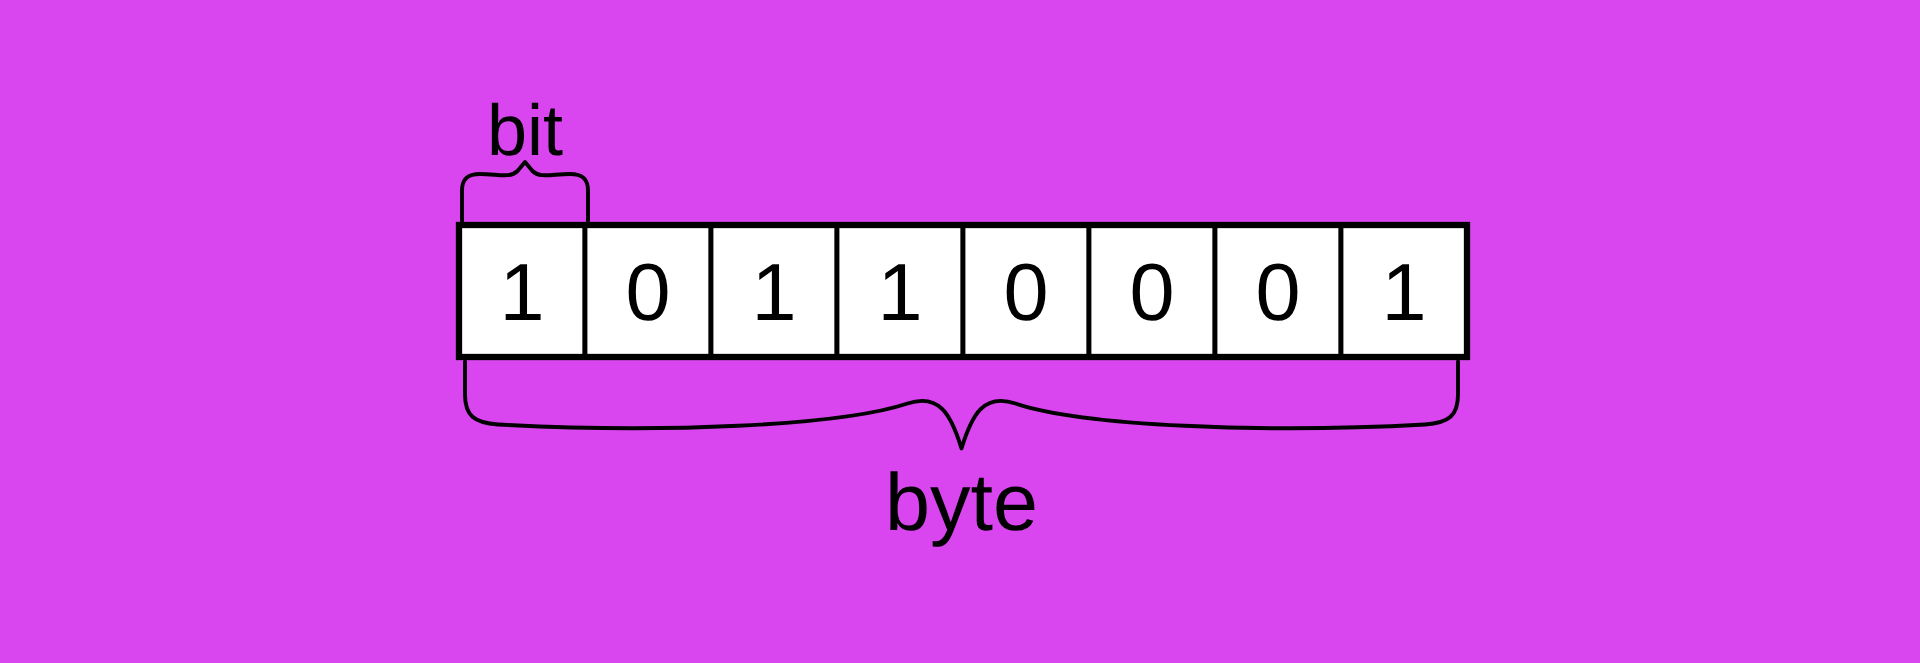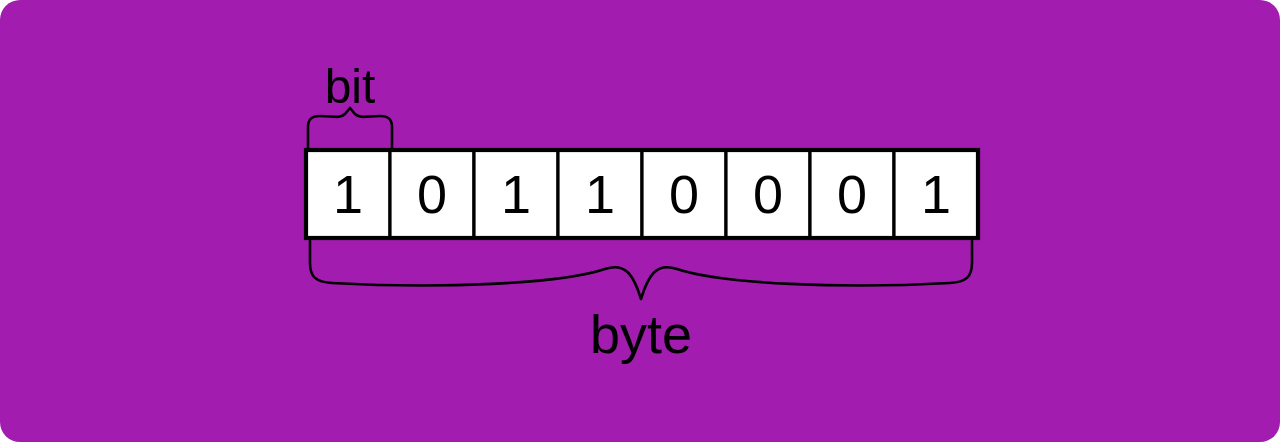--- a/index.html
+++ b/index.html
@@ -8,23 +8,22 @@
     padding: 0;
     background: #ffffff;
   }
   body {
     font-family: "Liberation Sans", sans-serif;
   }
   #canvas {
     position: relative;
     width: 1280px;
     height: 442px;
-    background: #a21caf;
+    background: #d946ef;
     overflow: hidden;
-    border-radius: 20px;
   }
   #diagram-svg {
     position: absolute;
     left: 0;
     top: 0;
     width: 1280px;
     height: 442px;
     display: block;
   }
   .brace-path {

